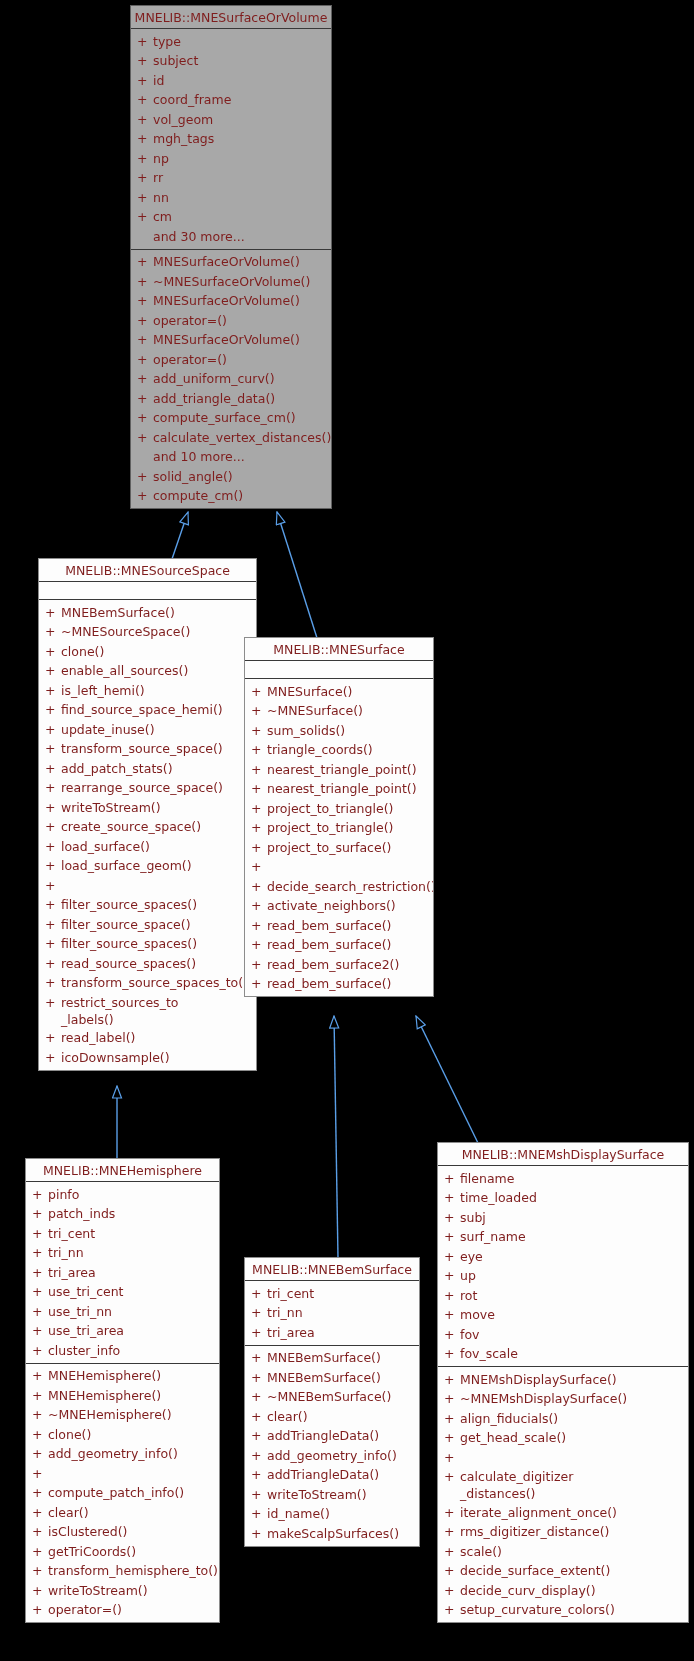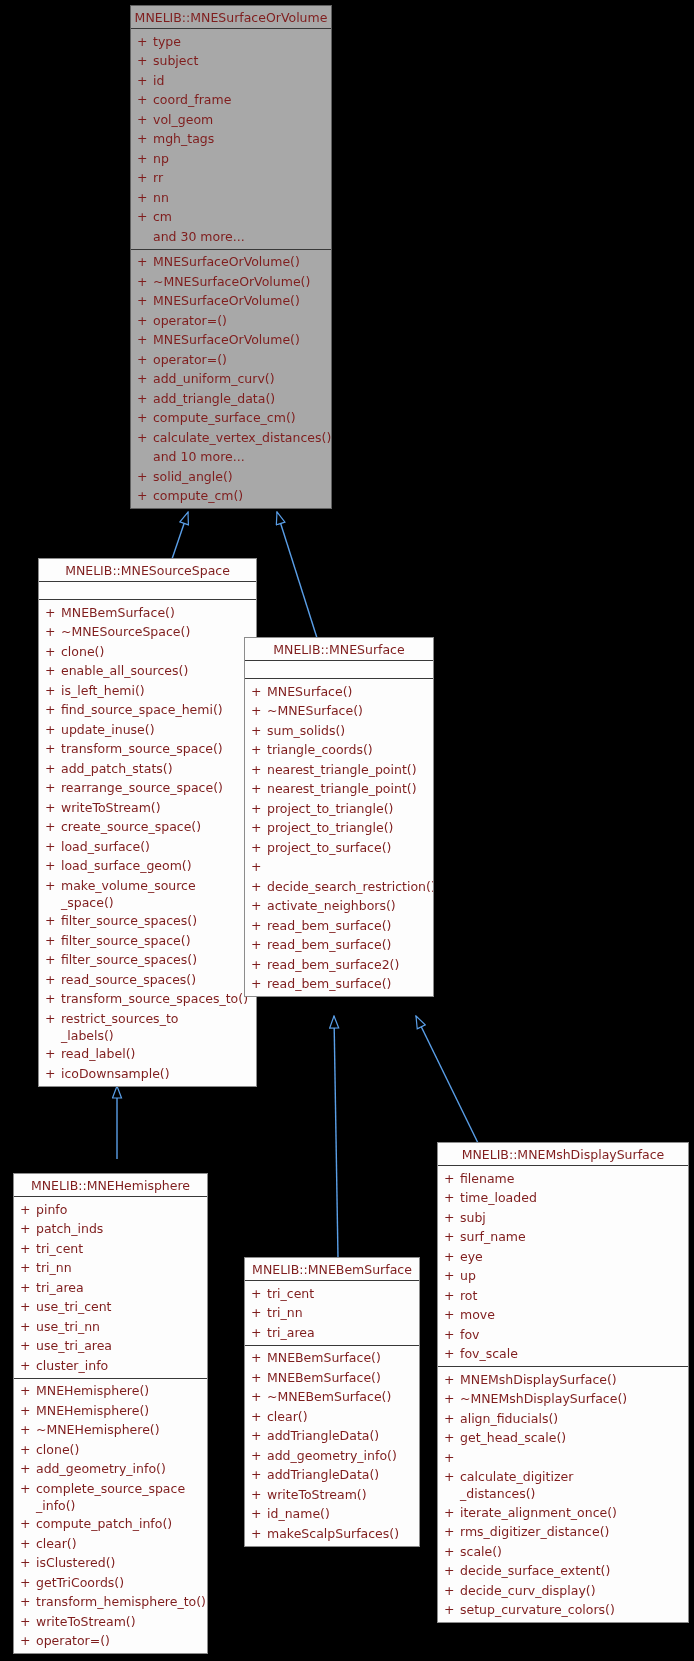--- a/index.html
+++ b/index.html
@@ -236,22 +236,20 @@
         <div class="uml-row">
           <span class="uml-vis">+</span>
           <span class="uml-label">load_surface()</span>
         </div>
         <div class="uml-row">
           <span class="uml-vis">+</span>
           <span class="uml-label">load_surface_geom()</span>
         </div>
         <div class="uml-row">
           <span class="uml-vis">+</span>
-          <span class="uml-label">make_volume_source
-_space()</span>
         </div>
         <div class="uml-row">
           <span class="uml-vis">+</span>
           <span class="uml-label">filter_source_spaces()</span>
         </div>
         <div class="uml-row">
           <span class="uml-vis">+</span>
           <span class="uml-label">filter_source_space()</span>
         </div>
         <div class="uml-row">
@@ -345,21 +343,21 @@
           <span class="uml-vis">+</span>
           <span class="uml-label">read_bem_surface2()</span>
         </div>
         <div class="uml-row">
           <span class="uml-vis">+</span>
           <span class="uml-label">read_bem_surface()</span>
         </div>
       </div>
   </div>
 
-  <div class="uml-class" style="left:13px; top:1158px; width:195px;margin-top:15px;">
+  <div class="uml-class" style="left:25px; top:1158px; width:195px;">
     <div class="uml-title">MNELIB::MNEHemisphere</div>
     <div class="uml-section">
         <div class="uml-row">
           <span class="uml-vis">+</span>
           <span class="uml-label">pinfo</span>
         </div>
         <div class="uml-row">
           <span class="uml-vis">+</span>
           <span class="uml-label">patch_inds</span>
         </div>
@@ -408,22 +406,20 @@
         <div class="uml-row">
           <span class="uml-vis">+</span>
           <span class="uml-label">clone()</span>
         </div>
         <div class="uml-row">
           <span class="uml-vis">+</span>
           <span class="uml-label">add_geometry_info()</span>
         </div>
         <div class="uml-row">
           <span class="uml-vis">+</span>
-          <span class="uml-label">complete_source_space
-_info()</span>
         </div>
         <div class="uml-row">
           <span class="uml-vis">+</span>
           <span class="uml-label">compute_patch_info()</span>
         </div>
         <div class="uml-row">
           <span class="uml-vis">+</span>
           <span class="uml-label">clear()</span>
         </div>
         <div class="uml-row">

